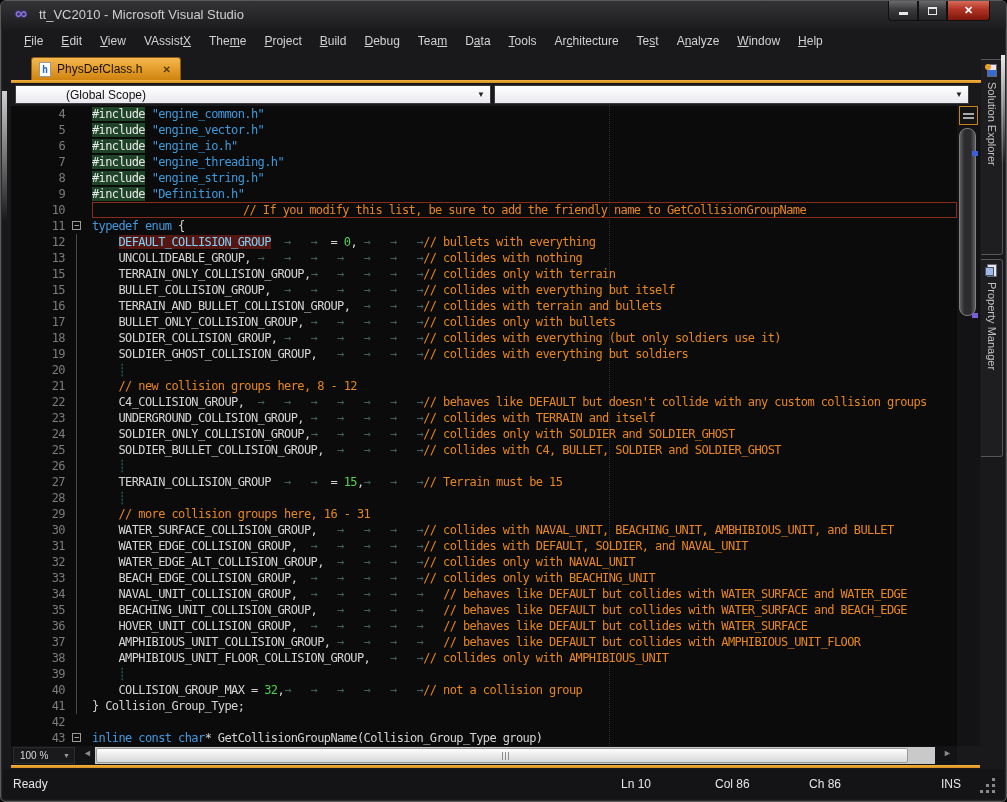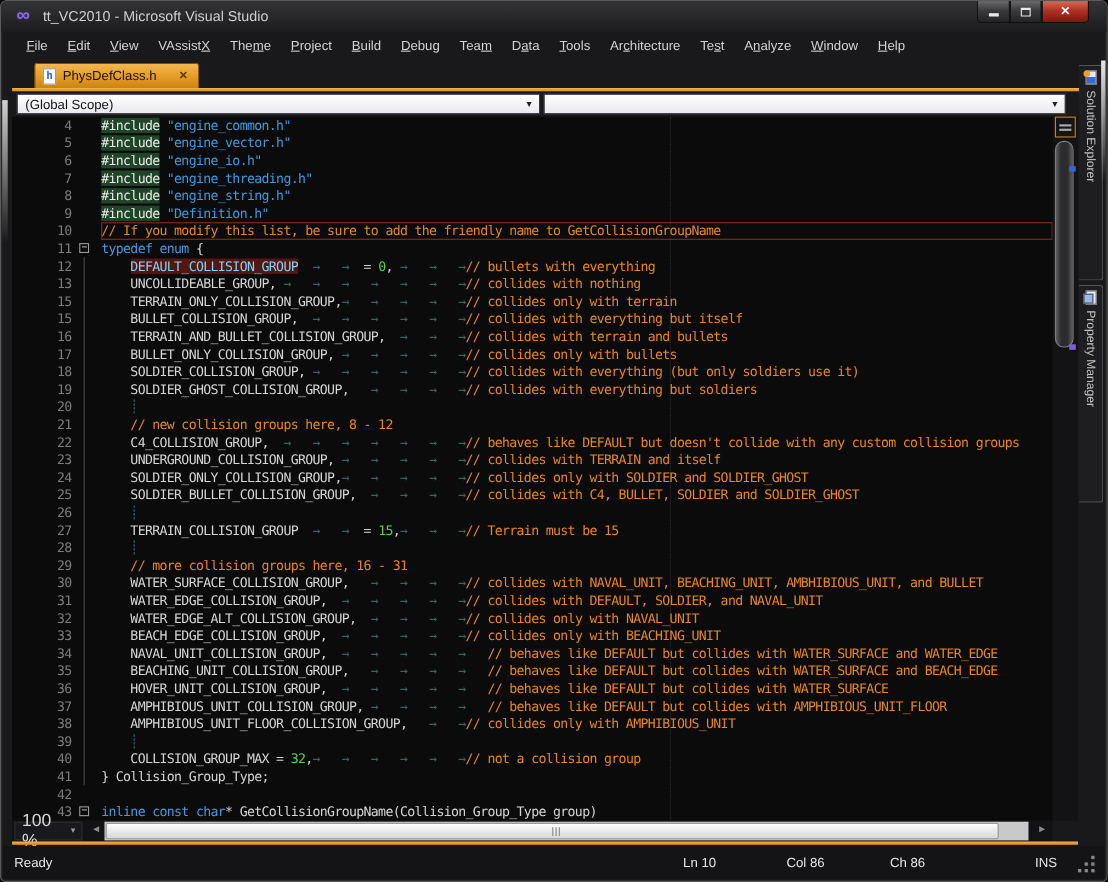--- a/index.html
+++ b/index.html
@@ -45,21 +45,21 @@
                color:#2a6ad0; text-align:center; line-height:14px; }
   #doc-tab-label { font-size:12px; color:#1c1104; margin-left:6px; flex:1; }
   #tab-close { font-size:10px; color:#5a3c08; font-weight:bold; padding:0 2px; }
   #tab-chevron { position:absolute; right:-6px; top:8px; font-size:8px; color:#a8a8a8; }
   #accent-strip { position:absolute; left:10px; top:79px; width:970px; height:3px;
                   background:linear-gradient(#f0b446,#d88d1a); }
 
   
   #navbar { position:absolute; left:10px; top:82px; width:970px; height:23px; }
   .combo { position:absolute; top:2px; height:19px; border:1px solid #3c3c3e;
-           background:linear-gradient(#ffffff,#e9e9ef); display:flex; align-items:center; }
+           background:linear-gradient(#ffffff,#e9e9ef); display:flex; align-items:center;padding-left:43px; }
   #combo-scope { left:4px; width:476px; }
   #combo-member { left:483px; width:475px; }
   .combo .val { font-size:12px; color:#111; padding-left:7px; flex:1; }
   .combo .arrow { font-size:8px; color:#222; padding-right:5px; }
 
   
   #editor { position:absolute; left:10px; top:105px; width:946px; height:640px;
             background:#0b0b0b; overflow:hidden; }
   #col-guide { position:absolute; left:598px; top:0; bottom:0; width:0;
                border-left:1px dotted #2e2e2e; }
@@ -67,21 +67,21 @@
                 font-size:12px; letter-spacing:-0.6px; line-height:16px; }
   .row { display:flex; height:16px; }
   .g-num { width:57px; text-align:right; padding-right:3px; color:#7c7c7c; flex:none; }
   .g-fold { width:24px; flex:none; position:relative; }
   .g-fold.vline::before { content:""; position:absolute; left:8px; top:0; bottom:0;
                           border-left:1px solid #4a4a4a; }
   .foldbox { position:absolute; left:4px; top:3px; width:9px; height:9px;
              border:1px solid #9a9a9a; background:#0b0b0b; color:#c8c8c8;
              font-size:9px; line-height:7px; text-align:center; }
   .code { flex:1; white-space:pre; color:#d4d4d4; }
-  .row.current .code { outline:1px solid #8a2c1a; outline-offset:-1px; }
+  .row.current .code { outline:1px solid #8a2c1a; outline-offset:-1px;text-align:center; }
   .tk-pp   { color:#e8e8e8; background:#1f4428; }
   .tk-pl   { color:#d4d4d4; }
   .tk-str  { color:#3e9ade; }
   .tk-kw   { color:#4498e0; }
   .tk-cmt  { color:#e8871f; }
   .tk-num  { color:#52d452; }
   .tk-hl   { color:#7dd3fc; background:#551510; }
   .tk-ws   { color:#3f5f5f; }
   .tk-gd   { color:#2f6f6f; }
 
@@ -95,21 +95,21 @@
             background:linear-gradient(90deg,#5e5e60,#2c2c2e 30%,#2c2c2e 70%,#5e5e60);
             border:1px solid #7e7e80; border-radius:8px; }
   .vmark { position:absolute; width:6px; height:5px; left:15px; }
   #vmark-blue { top:45px; background:#3a5fd9; }
   #vmark-purple { top:207px; background:#7a5fd9; }
 
   
   #hscrollrow { position:absolute; left:10px; top:745px; width:946px; height:19px; background:#131315; }
   #zoom-combo { position:absolute; left:2px; top:1px; width:62px; height:17px;
                 display:flex; align-items:center; border:1px solid #2c2c2e; background:#1a1a1c; }
-  #zoom-combo .val { color:#d8d8d8; font-size:16px; padding-left:6px; flex:1; }
+  #zoom-combo .val { color:#d8d8d8; font-size:10px; padding-left:6px; flex:1; }
   #zoom-combo .arrow { color:#9a9a9a; font-size:7px; padding-right:4px; }
   .hsarrow { position:absolute; top:2px; color:#8a8a8a; font-size:9px; }
   #hs-left  { left:72px; }
   #hs-right { left:932px; }
   #htrack { position:absolute; left:84px; top:1px; width:840px; height:17px; background:#c9c9c9; }
   #hthumb { position:absolute; left:1px; top:1px; width:812px; height:15px;
             background:linear-gradient(#fdfdfd,#d8d8d8); border:1px solid #9a9a9a; border-radius:2px; }
   #hgrip { position:absolute; left:50%; top:3px; width:1px; height:8px; background:#8a8a8a;
            box-shadow:3px 0 #8a8a8a, 6px 0 #8a8a8a; }
   #doc-underline { position:absolute; left:10px; top:764px; width:969px; height:3px;

